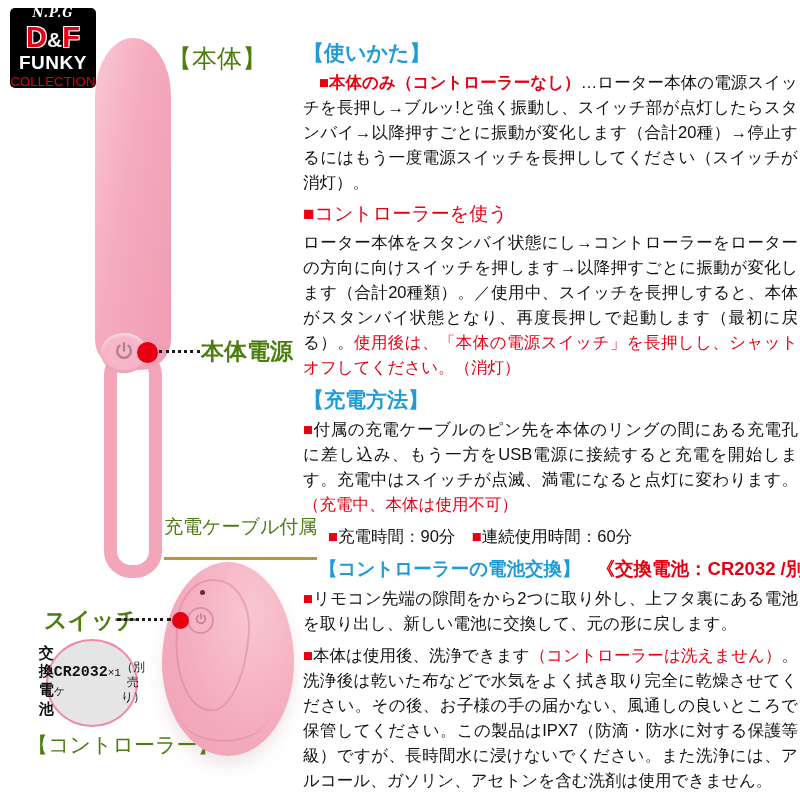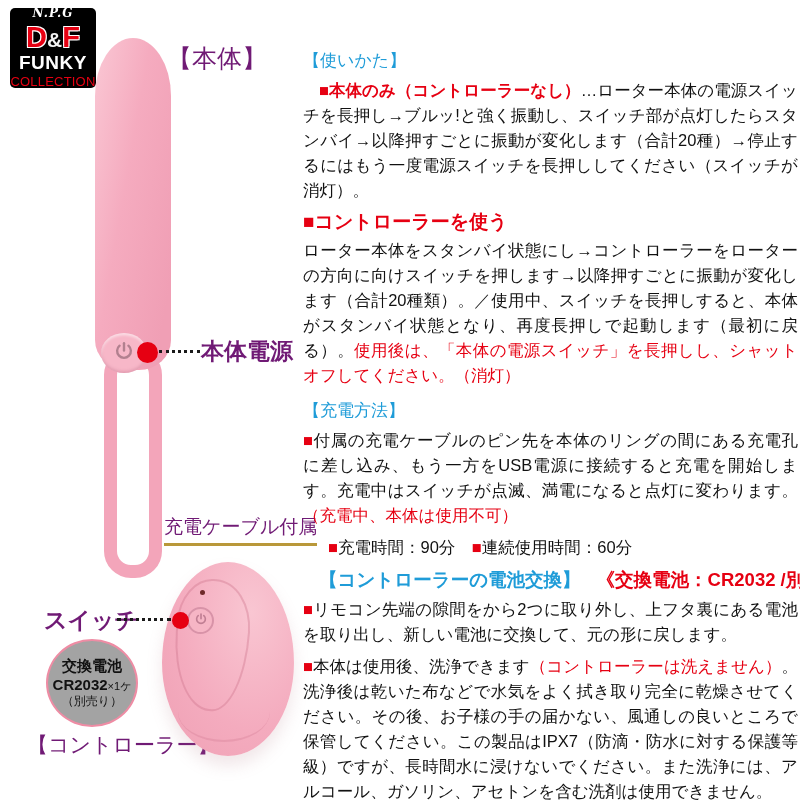--- a/index.html
+++ b/index.html
@@ -46,40 +46,40 @@
     background:#f6b5c5;border:2px solid #d893a8;border-radius:50%;box-sizing:border-box;
     display:flex;align-items:center;justify-content:center;color:#c07e93;}
   .egg-button svg{width:14px;height:14px;}
   
   .callout-dot{position:absolute;background:#e60012;border-radius:50%;z-index:5;}
   .dot-power{left:137px;top:342px;width:21px;height:21px;}
   .dot-switch{left:172px;top:612px;width:17px;height:17px;}
   .leader{position:absolute;border-top:3px dotted #1a1a1a;z-index:5;}
   .leader-power{left:159px;top:350px;width:41px;}
   .leader-switch{left:117px;top:618px;width:54px;}
-  .label{position:absolute;color:#701a75;white-space:nowrap;}
+  .label{position:absolute;color:#4d7c0f;white-space:nowrap;}
   .label-body{left:167px;top:42px;font-size:25px;}
   .label-power{left:201px;top:336px;font-size:23px;font-weight:bold;}
-  .label-cable{left:164px;top:514px;font-size:19px;border-bottom:3px solid #b9983a;padding-bottom:3px;}
+  .label-cable{left:164px;top:514px;font-size:19px;border-bottom:3px solid #b9983a;padding-bottom:17px;}
   .label-switch{left:44px;top:605px;font-size:23px;font-weight:bold;text-align:center;}
   .label-controller{left:27px;top:731px;font-size:21px;}
   .battery-badge{position:absolute;left:46px;top:639px;width:92px;height:88px;z-index:3;
-    background:#a3a3a3;border:2px solid #ee8ca4;border-radius:50%;box-sizing:border-box;
-    display:flex;flex-direction:column;align-items:center;justify-content:center;line-height:1.25;}
+    background:#e5e5e5;border:2px solid #ee8ca4;border-radius:50%;box-sizing:border-box;
+    display:flex;flex-direction:row;align-items:center;justify-content:center;line-height:1.25;font-family:Liberation Mono, monospace;}
   .battery-title{font-size:15px;font-weight:bold;}
   .battery-line2{font-size:15px;font-weight:bold;}
   .battery-line2 .qty{font-size:11px;font-weight:normal;}
   .battery-note{font-size:12px;text-align:center;}
   
   .instructions{position:absolute;left:303px;top:38px;width:495px;font-size:16.5px;line-height:25px;}
   .instructions p{margin:0 0 7px;text-align:justify;text-align-last:left;}
   .instructions p.no-just{text-align:left;margin-left:25px;}
-  .sec-head{font-size:17px;line-height:26px;font-weight:normal;color:#1f9cd8;margin:10px 0 4px;}
+  .sec-head{font-size:21px;line-height:26px;font-weight:bold;color:#1f9cd8;margin:2px 0 4px;}
   .sec-head-mixed{font-size:18.5px;line-height:25px;font-weight:bold;margin:2px 0 5px;white-space:nowrap;}
-  .sub-head{font-size:19px;line-height:24px;font-weight:bold;color:#e60012;margin:3px 0 4px;}
+  .sub-head{font-size:19px;line-height:24px;font-weight:normal;color:#e60012;margin:3px 0 4px;}
   .c-red{color:#e60012;}
   .c-black{color:#111;}
   .c-blue{color:#1f9cd8;}
   .b{font-weight:bold;margin-left:16px;}
 </style>
 </head>
 <body>
 
 <div id="stage">
 

